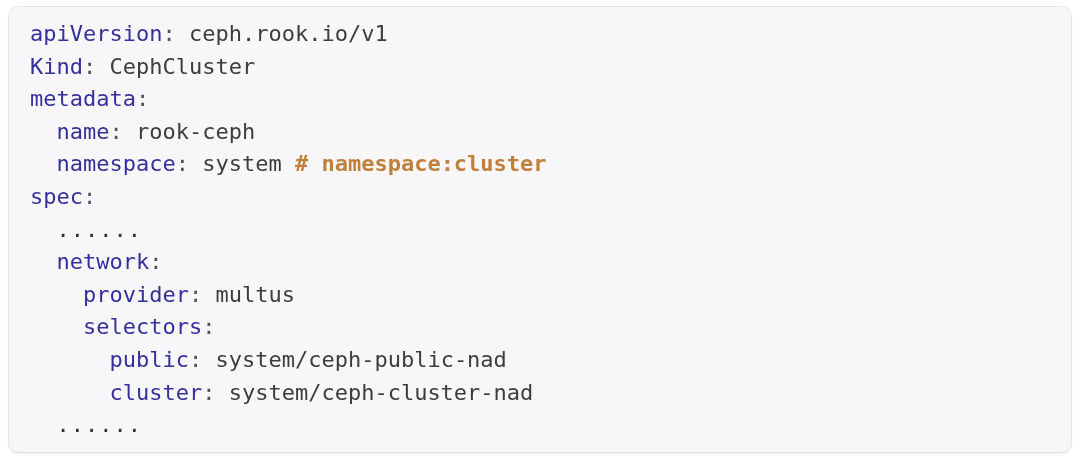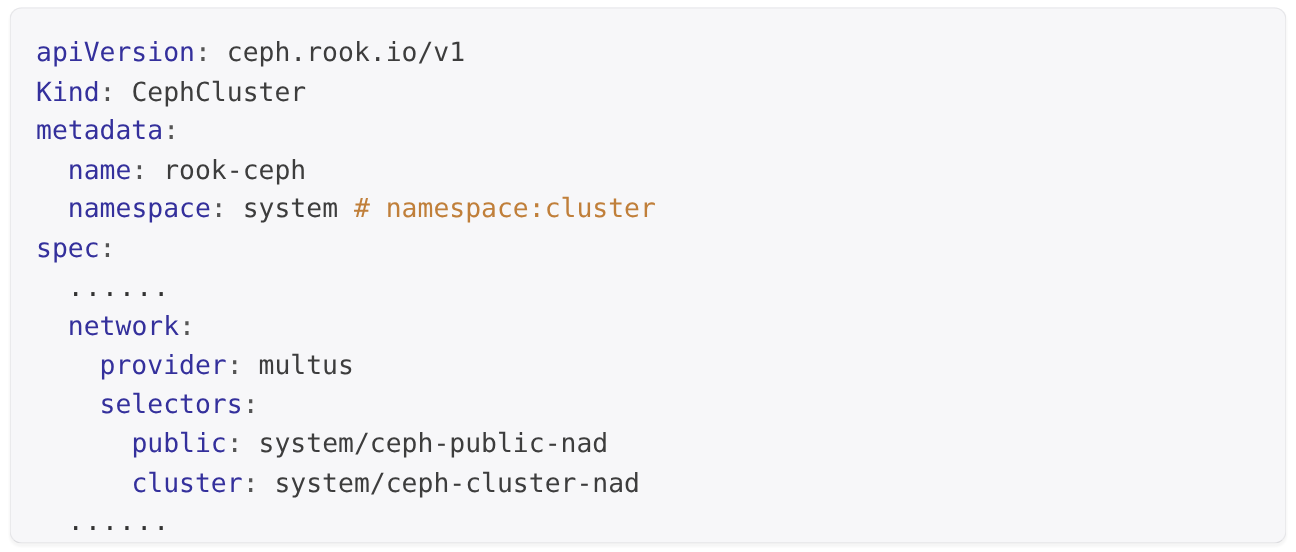--- a/index.html
+++ b/index.html
@@ -19,34 +19,34 @@
     left: 8px;
     top: 6px;
     right: 8px;
     bottom: 7px;
     box-sizing: border-box;
     background: var(--block-bg, #f7f7f9);
     border: 1px solid var(--block-border, #e6e6e9);
     border-bottom-color: var(--block-border-bottom, #dcdcdf);
     border-radius: 10px;
     box-shadow: 0 2px 2px rgba(0,0,0,0.04);
-    padding: 22px 20px 10px 21px;
+    padding: 11px 20px 10px 21px;
     overflow: hidden;
   }
   .code-lines {
     font-family: "DejaVu Sans Mono", "Liberation Mono", monospace;
     font-size: 22px;
     line-height: 32.6px;
     white-space: pre;
   }
   .code-line { white-space: pre; }
   .tok-key     { color: var(--key-color, #34309c); }
   .tok-punct   { color: var(--punct-color, #555555); }
   .tok-val     { color: var(--value-color, #3d3d3d); }
-  .tok-comment { color: var(--comment-color, #c07f3a); }
+  .tok-comment { color: var(--comment-color, #c07f3a); font-weight: bold; }
   .tok-ellipsis{ color: var(--ellipsis-color, #333333); letter-spacing: 1px; }
 </style>
 </head>
 <body>
 
 <div class="canvas">
   <div class="code-block">
     <div class="code-lines"><div class="code-line"><span class="tok-key">apiVersion</span><span class="tok-punct">:</span><span class="tok-val"> ceph.rook.io/v1</span></div><div class="code-line"><span class="tok-key">Kind</span><span class="tok-punct">:</span><span class="tok-val"> CephCluster</span></div><div class="code-line"><span class="tok-key">metadata</span><span class="tok-punct">:</span></div><div class="code-line"><span class="tok-val">  </span><span class="tok-key">name</span><span class="tok-punct">:</span><span class="tok-val"> rook-ceph</span></div><div class="code-line"><span class="tok-val">  </span><span class="tok-key">namespace</span><span class="tok-punct">:</span><span class="tok-val"> system</span><span class="tok-comment"> # namespace:cluster</span></div><div class="code-line"><span class="tok-key">spec</span><span class="tok-punct">:</span></div><div class="code-line"><span class="tok-val">  </span><span class="tok-ellipsis">......</span></div><div class="code-line"><span class="tok-val">  </span><span class="tok-key">network</span><span class="tok-punct">:</span></div><div class="code-line"><span class="tok-val">    </span><span class="tok-key">provider</span><span class="tok-punct">:</span><span class="tok-val"> multus</span></div><div class="code-line"><span class="tok-val">    </span><span class="tok-key">selectors</span><span class="tok-punct">:</span></div><div class="code-line"><span class="tok-val">      </span><span class="tok-key">public</span><span class="tok-punct">:</span><span class="tok-val"> system/ceph-public-nad</span></div><div class="code-line"><span class="tok-val">      </span><span class="tok-key">cluster</span><span class="tok-punct">:</span><span class="tok-val"> system/ceph-cluster-nad</span></div><div class="code-line"><span class="tok-val">  </span><span class="tok-ellipsis">......</span></div></div>
   </div>
 </div>

